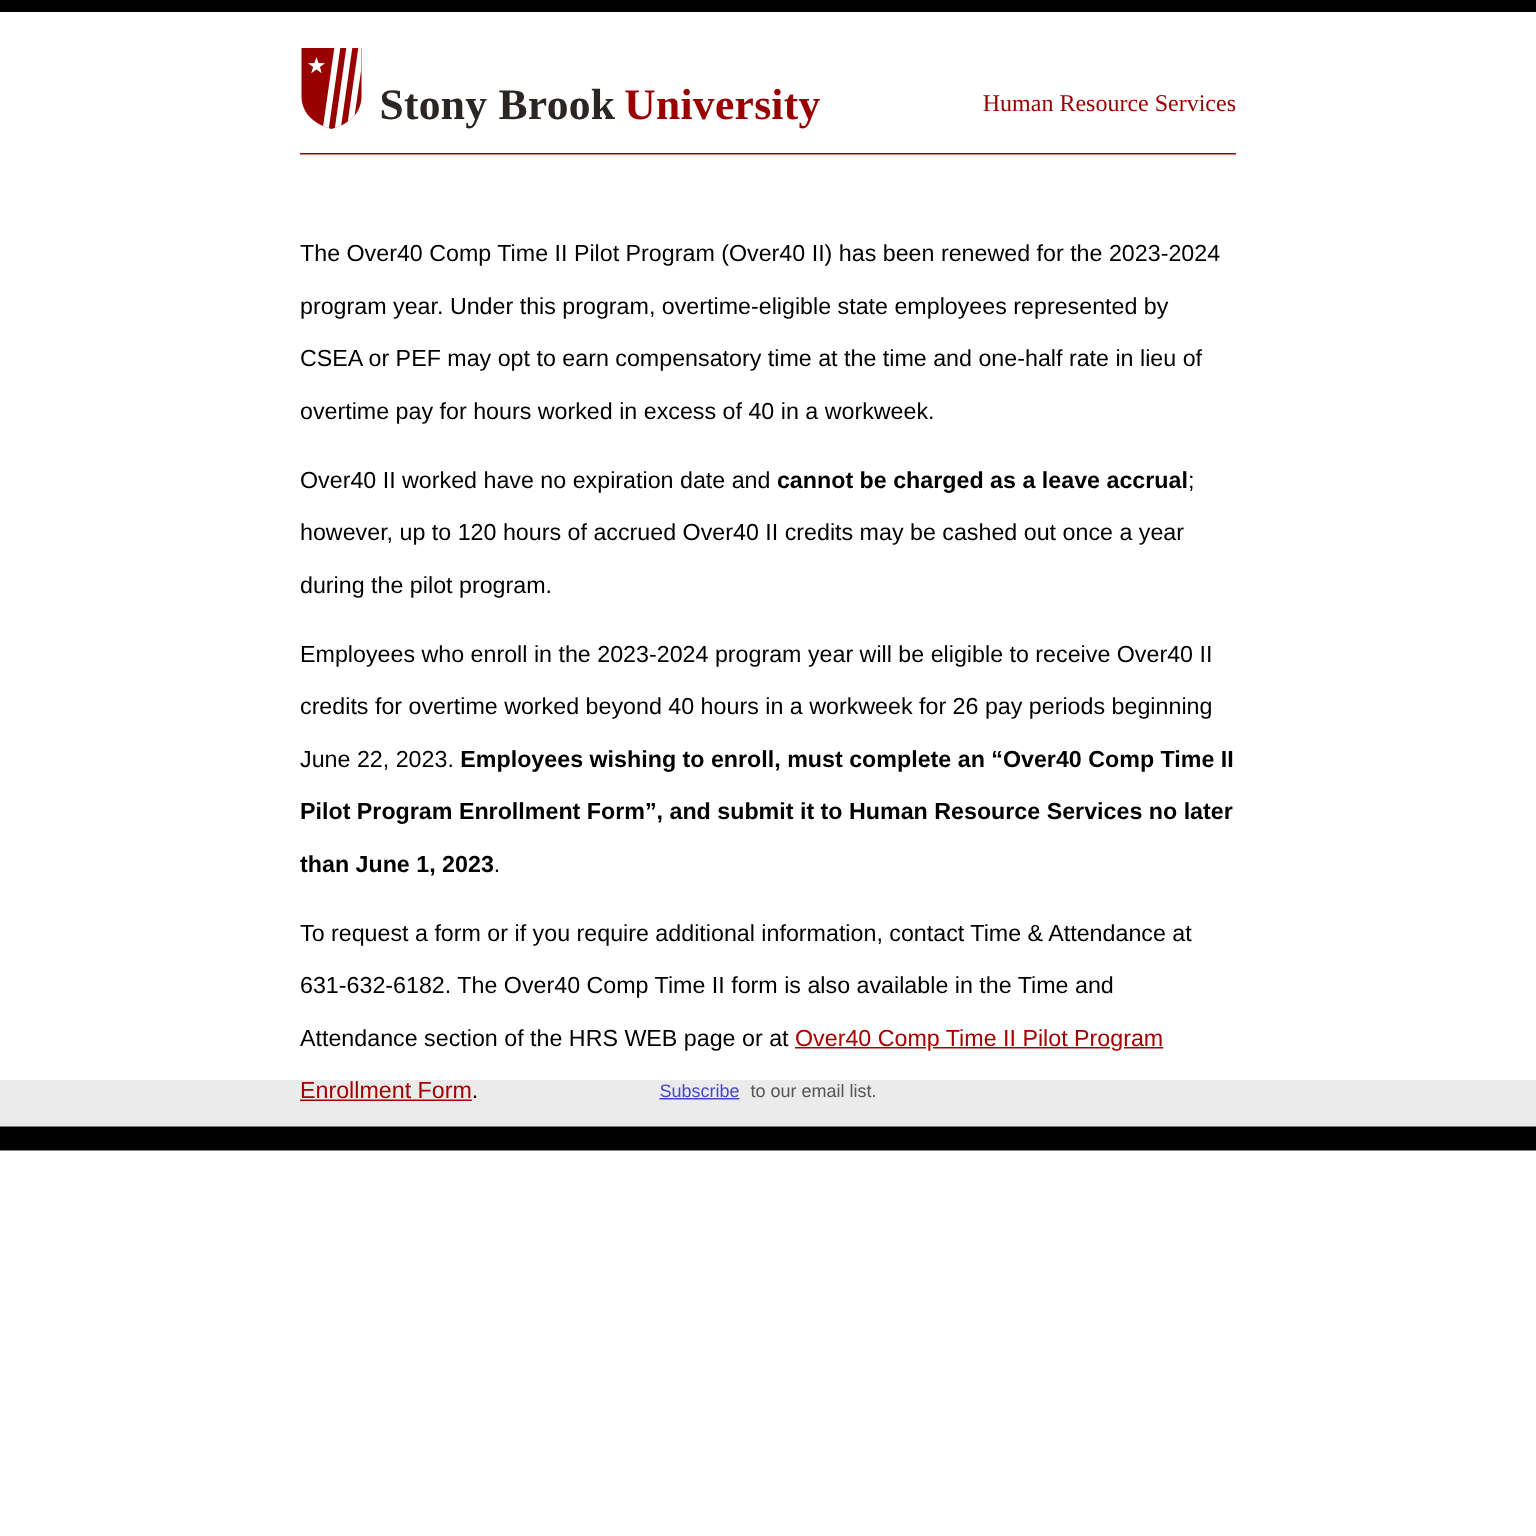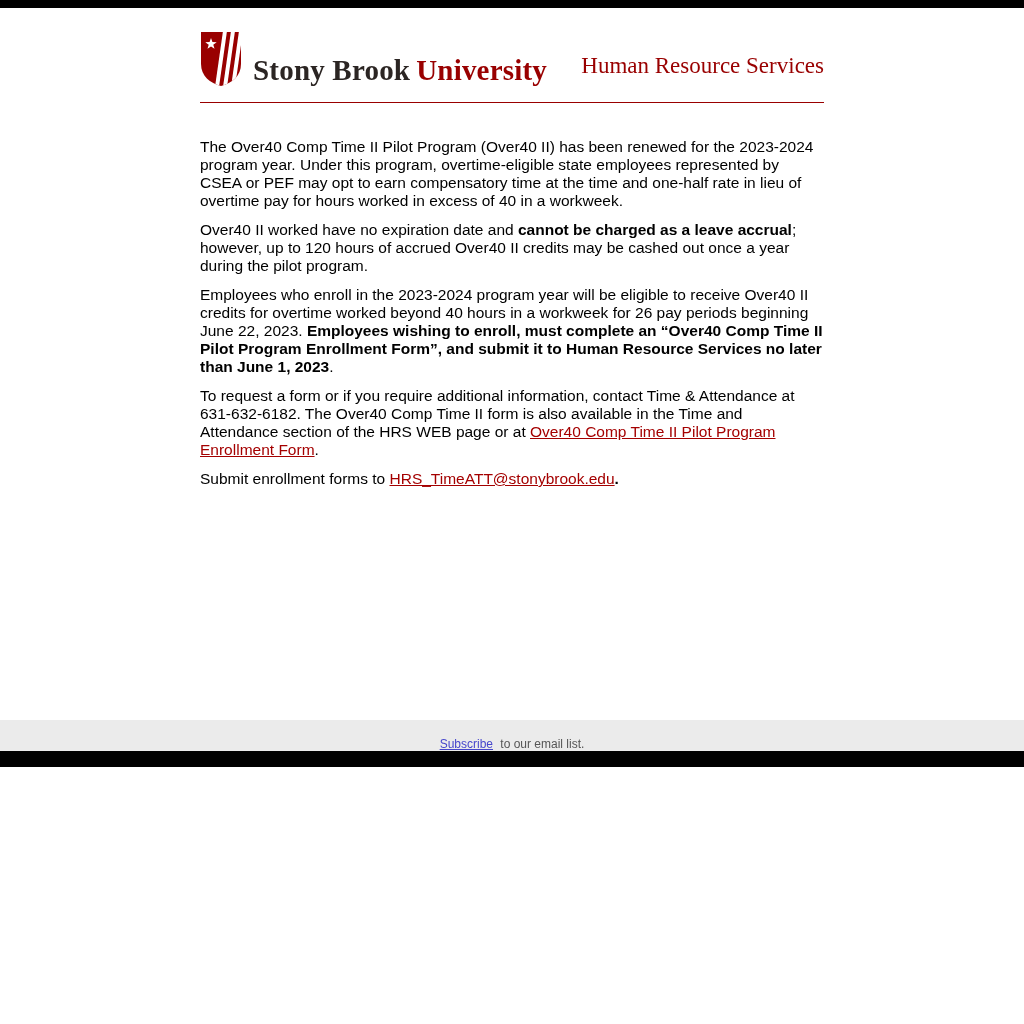--- a/index.html
+++ b/index.html
@@ -15,33 +15,33 @@
   .page { width:624px; margin:0 auto; padding-top:23px; }
 
   .header { display:flex; justify-content:space-between; align-items:flex-end; }
   .brand { display:flex; align-items:center; gap:11px; cursor:pointer; }
   .shield { display:block; line-height:0; }
   .wordmark { font-family:"Liberation Serif", serif; font-size:29px; letter-spacing:0.2px; white-space:nowrap;margin-top:22px; }
   .wm-dark { color:#2b2523; font-weight:bold; }
   .wm-red  { color:#990000; font-weight:bold; margin-left:6px; }
   .dept {
     font-family:"Liberation Serif", serif;
-    font-size:23px; color:#990000; padding-bottom:8px; white-space:nowrap;
+    font-size:16px; color:#990000; padding-bottom:8px; white-space:nowrap;
   }
 
   .red-rule { border:none; border-top:1px solid #990000; margin-top:15px; }
 
-  main { margin-top:35px; font-size:15.5px; line-height:18px; color:#000; }
+  main { margin-top:49px; font-size:15.5px; line-height:35px; color:#000; }
   main p { margin-bottom:11px; }
   main .b { font-weight:bold; }
   main a { color:#a40000; text-decoration:underline; }
 
   .footer {
     width:100%; height:31px; background:#ebebeb;
-    display:flex; align-items:flex-end; justify-content:center;
+    display:flex; align-items:flex-start; justify-content:center;
     font-size:12px; color:#555;
   }
   .footer a { color:#4646cc; text-decoration:underline; margin-right:4px; }
   .bottom-bar { height:16px; background:#000; width:100%; }
 </style>
 </head>
 <body>
 
 <div class="top-bar"></div>
 
@@ -73,21 +73,20 @@
       <div class="dept">Human Resource Services</div>
     </header>
 
     <hr class="red-rule">
 
     <main id="article">
         <p><span>The Over40 Comp Time II Pilot Program (Over40 II) has been renewed for the 2023-2024 program year.  Under this program, overtime-eligible state employees represented by CSEA or PEF may opt to earn compensatory time at the time and one-half rate in lieu of overtime pay for hours worked in excess of 40 in a workweek.</span></p>
         <p><span>Over40 II worked have no expiration date and </span><span class="b">cannot be charged as a leave accrual</span><span>; however, up to 120 hours of accrued Over40 II credits may be cashed out once a year during the pilot program.</span></p>
         <p><span>Employees who enroll in the 2023-2024 program year will be eligible to receive Over40 II credits for overtime worked beyond 40 hours in a workweek for 26 pay periods beginning June 22, 2023.  </span><span class="b">Employees wishing to enroll, must complete an “Over40 Comp Time II Pilot Program Enrollment Form”, and submit it to Human Resource Services no later than June 1, 2023</span><span>.</span></p>
         <p><span>To request a form or if you require additional information, contact Time &amp; Attendance at 631-632-6182.  The Over40 Comp Time II form is also available in the Time and Attendance section of the HRS WEB page or at </span><a href="#">Over40 Comp Time II Pilot Program Enrollment Form</a><span>.</span></p>
-        <p><span>Submit enrollment forms to </span><a href="#">HRS_TimeATT@stonybrook.edu</a><span class="b">.</span></p>
       </main>
 
   </div>
 </div>
 
 <footer class="footer">
   <span>
     <a href="#">Subscribe</a>
     <span>to our email list.</span>
   </span>

